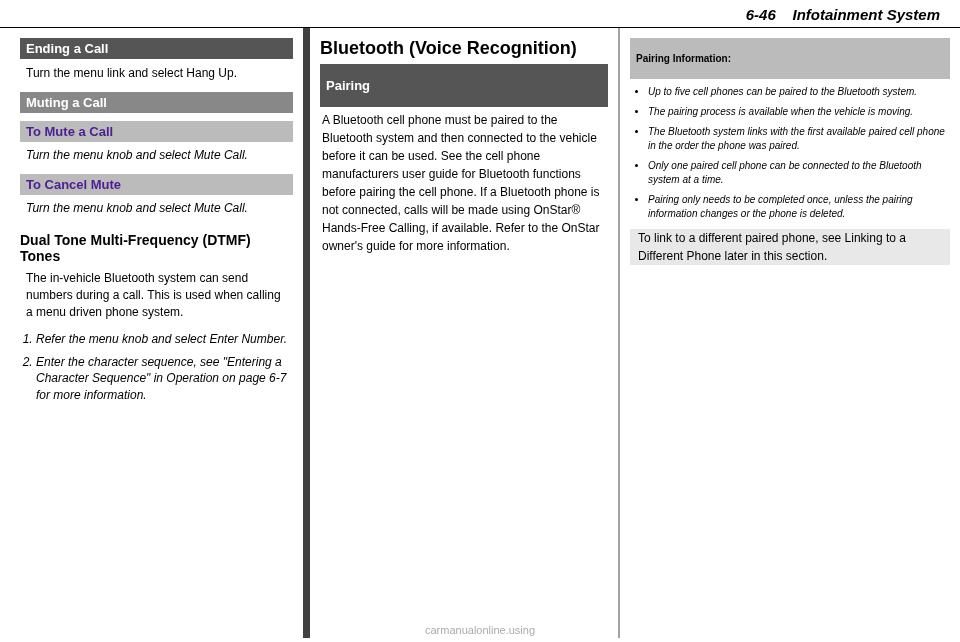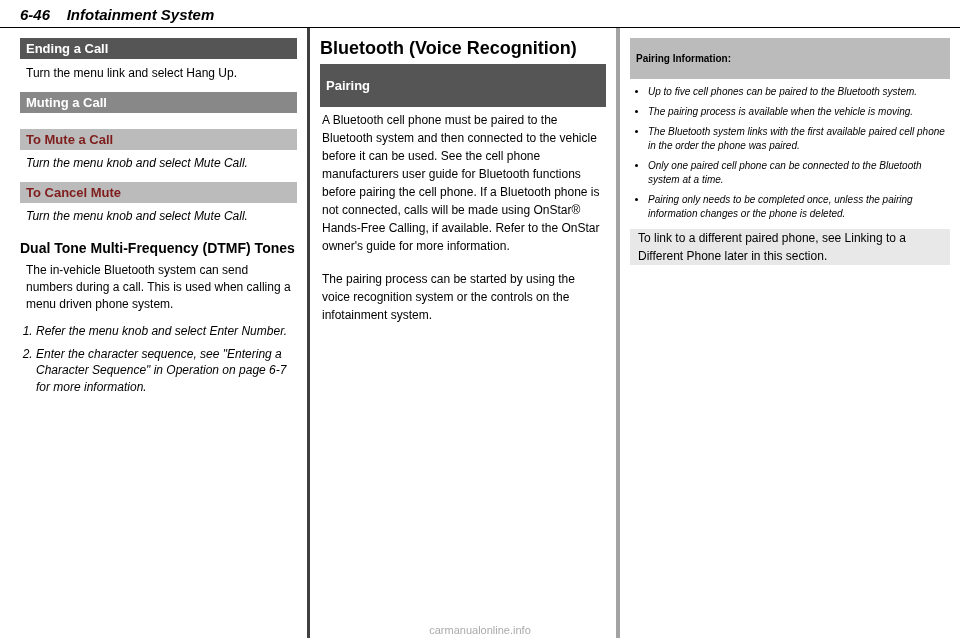--- a/index.html
+++ b/index.html
@@ -1,15 +1,15 @@
 <!DOCTYPE html>
 <html><head>
   <meta charset="utf-8">
   <style>
-    * { margin: 0; padding: 0; box-sizing: border-box; }
+    * { margin: 0; padding: 0; box-sizing: border-box; justify-content: flex-end; }
     body {
       width: 960px;
       height: 642px;
       background: #fff;
       font-family: Arial, Helvetica, sans-serif;
       font-size: 13px;
       color: #000;
       overflow: hidden;
     }
     .page-header {
@@ -25,21 +25,21 @@
       font-style: italic;
     }
     .content-area {
       display: flex;
       height: calc(642px - 32px);
       padding: 0;
     }
     
     .left-col {
       width: 310px;
-      border-right: 3px solid #404040;
+      border-right: 7px solid #404040;
       padding: 10px 10px 10px 20px;
     }
     .section-header-dark {
       background: #555;
       color: #fff;
       font-weight: bold;
       font-size: 13px;
       padding: 3px 6px;
       margin-bottom: 2px;
     }
@@ -47,26 +47,26 @@
       font-size: 12px;
       padding: 4px 6px 6px 6px;
       line-height: 1.4;
     }
     .section-header-medium {
       background: #888;
       color: #fff;
       font-weight: bold;
       font-size: 13px;
       padding: 3px 6px;
-      margin-bottom: 16px;
+      margin-bottom: 8px;
       margin-top: 4px;
     }
     .section-header-light {
       background: #bbb;
-      color: #7f1d1d;
+      color: #4c1d95;
       font-weight: bold;
       font-size: 13px;
       padding: 3px 6px;
       margin-bottom: 2px;
       margin-top: 4px;
     }
     .italic-body {
       font-size: 12px;
       font-style: italic;
       padding: 3px 6px 6px 6px;
@@ -84,21 +84,21 @@
     }
     .numbered-list li {
       font-size: 12px;
       font-style: italic;
       line-height: 1.4;
       margin-bottom: 6px;
     }
     
     .mid-col {
       width: 310px;
-      border-right: 4px solid #a3a3a3;
+      border-right: 2px solid #a3a3a3;
       padding: 10px 10px 10px 10px;
     }
     .mid-col .main-title {
       font-size: 18px;
       font-weight: bold;
       line-height: 1.2;
       margin-bottom: 4px;
     }
     .mid-col .sub-header-dark {
       background: #555;
@@ -184,30 +184,29 @@
       <li>Refer the menu knob and select Enter Number.</li>
       <li>Enter the character sequence, see "Entering a Character Sequence" in Operation on page 6-7 for more information.</li>
     </ol>
   </div>
 
   <div class="mid-col">
     <div class="main-title">Bluetooth (Voice Recognition)</div>
     <div class="sub-header-dark">Pairing</div>
     <div class="body-text">A Bluetooth cell phone must be paired to the Bluetooth system and then connected to the vehicle before it can be used. See the cell phone manufacturers user guide for Bluetooth functions before pairing the cell phone. If a Bluetooth phone is not connected, calls will be made using OnStar® Hands-Free Calling, if available. Refer to the OnStar owner's guide for more information.</div>
     <br>
-    <div class="body-text">The pairing process can be started by using the voice recognition system or the controls on the infotainment system.</div>
   </div>
 
   <div class="right-col">
     <div class="pairing-header">Pairing Information:</div>
     <ul class="bullet-list">
       <li>Up to five cell phones can be paired to the Bluetooth system.</li>
       <li>The pairing process is available when the vehicle is moving.</li>
       <li>The Bluetooth system links with the first available paired cell phone in the order the phone was paired.</li>
       <li>Only one paired cell phone can be connected to the Bluetooth system at a time.</li>
       <li>Pairing only needs to be completed once, unless the pairing information changes or the phone is deleted.</li>
     </ul>
     <div class="link-text">To link to a different paired phone, see Linking to a Different Phone later in this section.</div>
   </div>
 
 </div>
 
-<div class="watermark">carmanualonline.info</div>
+<div class="watermark">carmanualonline.using</div>
 
 </body></html>

